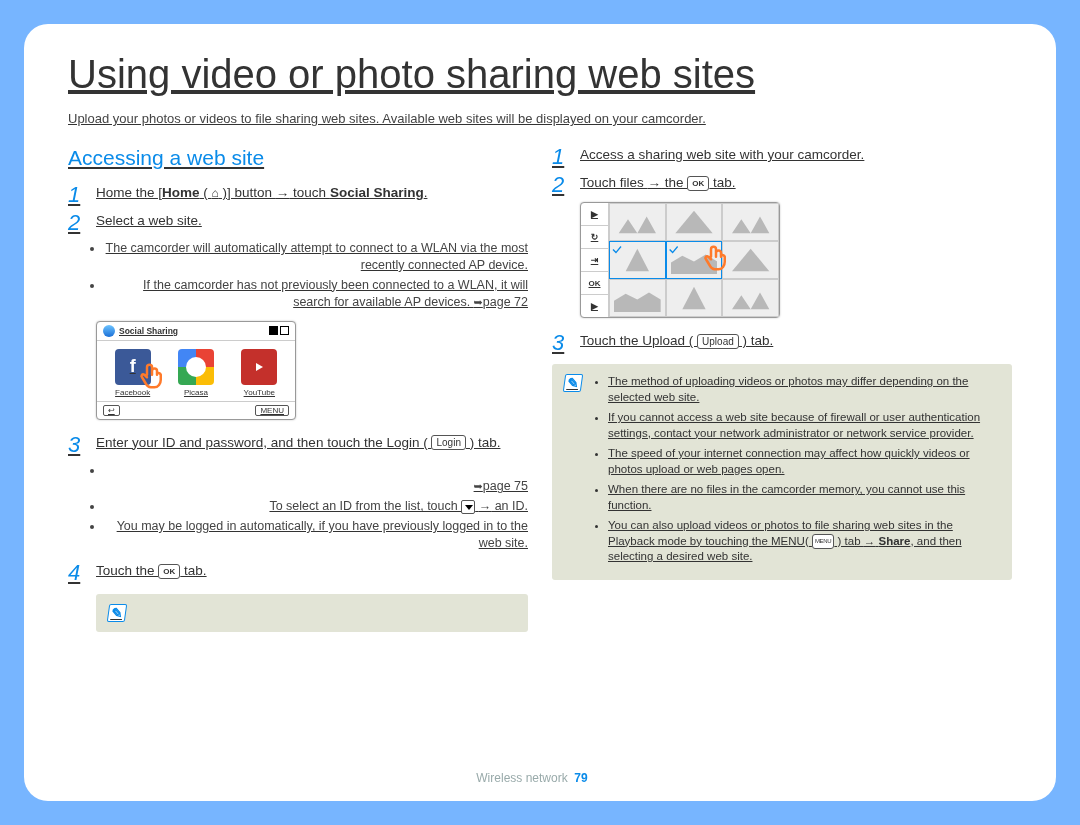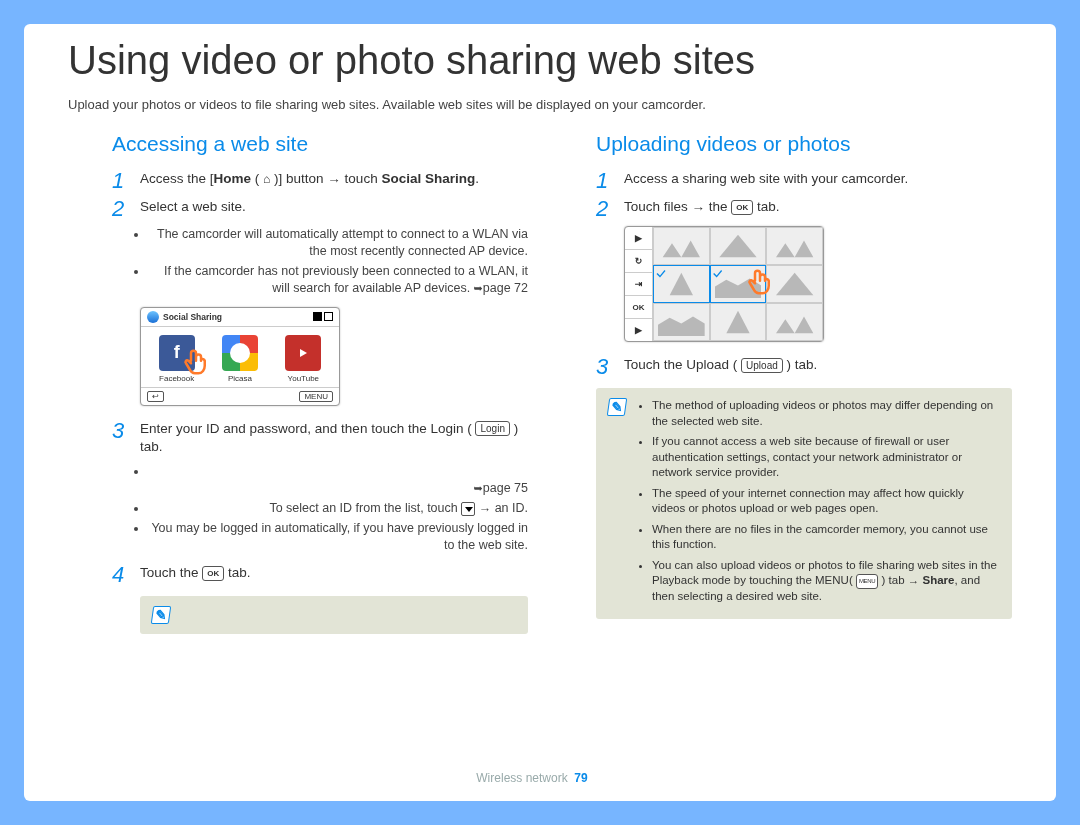--- a/index.html
+++ b/index.html
@@ -6,32 +6,33 @@
   body {
     width:1080px; height:825px;
     background:#77b5ff;
     font-family:"Helvetica Neue",Arial,sans-serif;
     color:#333;
     padding:24px;
   }
   .page {
     width:100%; height:100%;
     background:#fff;
-    border-radius:6px;
-    padding:14px 44px 20px;
+    border-radius:24px;
+    padding:28px 44px 20px;
     position:relative;
     overflow:hidden;
+    text-decoration:underline;
   }
   h1.title {
     font-size:40px; font-weight:300; color:#333;
     margin-bottom:14px;
   }
   .intro { font-size:13px; color:#444; margin-bottom:20px; }
   .cols { display:flex; gap:24px; }
-  .col { flex:1 1 0; min-width:0;margin-left:44px; }
+  .col { flex:1 1 0; min-width:0; }
   h2.section { color:#0a8be9; font-size:21px; font-weight:400; margin-bottom:14px; }
   .step { display:flex; gap:10px; margin-bottom:6px; font-size:13.5px; line-height:1.4; }
   .step .num { font-size:22px; color:#0a8be9; font-weight:300; font-style:italic; width:18px; flex:none; line-height:1; }
   .step .body { flex:1; }
   .step .body b { font-weight:bold; }
   ul.bullets { list-style:disc; margin:4px 0 10px 36px; font-size:12.5px; color:#444;text-align:right; }
   ul.bullets li { margin-bottom:3px; line-height:1.35; }
   .btn-icon, .inline-btn {
     display:inline-block; border:1px solid #555; border-radius:3px;
     font-size:10px; padding:0 4px; line-height:13px; vertical-align:middle;
@@ -121,21 +122,21 @@
   <p class="intro">Upload your photos or videos to file sharing web sites. Available web sites will be displayed on your camcorder.</p>
 
   <div class="cols">
 
     <div class="col">
       <h2 class="section">Accessing a web site</h2>
 
       <div class="step">
         <span class="num">1</span>
         <span class="body">
-          <span>Access the [</span><b>Home</b><span> ( </span><span class="home-icon"></span><span> )] button </span><span class="arrow"></span><span> touch </span><b>Social Sharing</b><span>.</span>
+          <span>Home the [</span><b>Home</b><span> ( </span><span class="home-icon"></span><span> )] button </span><span class="arrow"></span><span> touch </span><b>Social Sharing</b><span>.</span>
         </span>
       </div>
 
       <div class="step">
         <span class="num">2</span>
         <span class="body">Select a web site.</span>
       </div>
       <ul class="bullets">
         <li>The camcorder will automatically attempt to connect to a WLAN via the most recently connected AP device.</li>
         <li><span>If the camcorder has not previously been connected to a WLAN, it will search for available AP devices. </span><span class="pageref"></span><span>page 72</span></li>
@@ -195,21 +196,20 @@
           <span>Touch the </span><span class="inline-btn btn-ok">OK</span><span> tab.</span>
         </span>
       </div>
 
       <div class="note">
         <div class="note-icon">✎</div>
       </div>
     </div>
 
     <div class="col">
-      <h2 class="section">Uploading videos or photos</h2>
 
       <div class="step">
         <span class="num">1</span>
         <span class="body">Access a sharing web site with your camcorder.</span>
       </div>
 
       <div class="step">
         <span class="num">2</span>
         <span class="body">
           <span>Touch files </span><span class="arrow"></span><span> the </span><span class="inline-btn btn-ok">OK</span><span> tab.</span>

